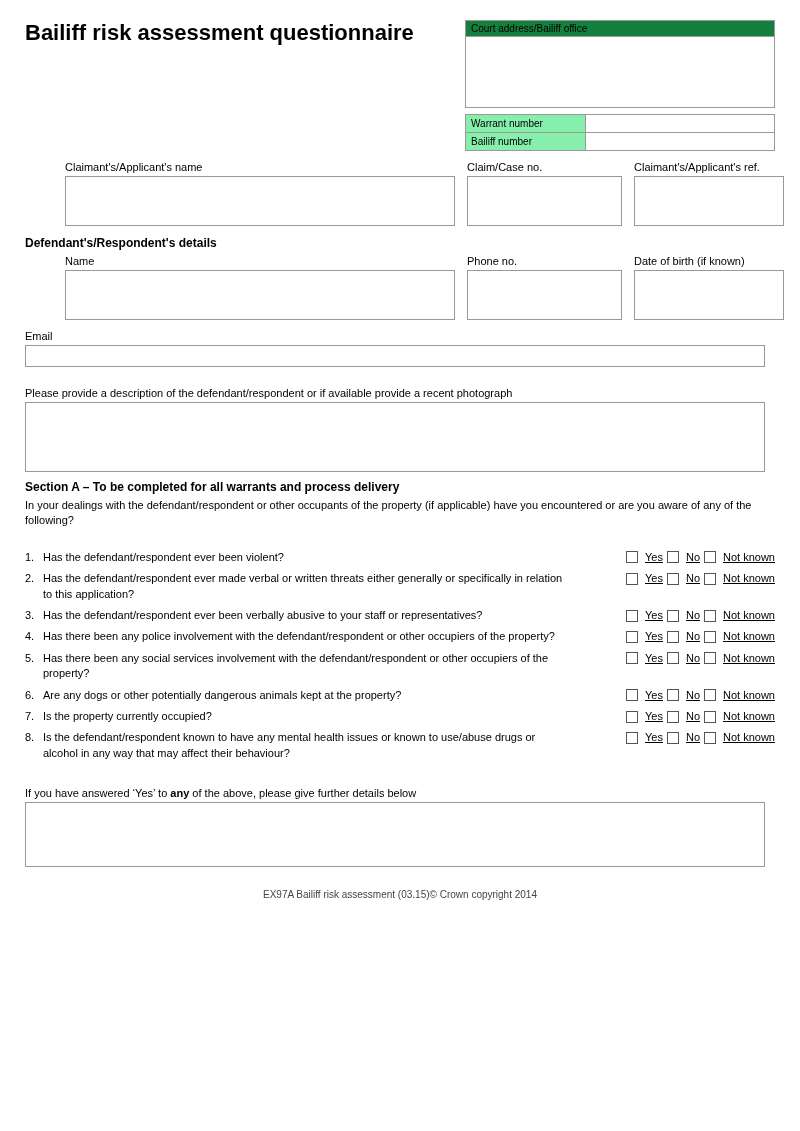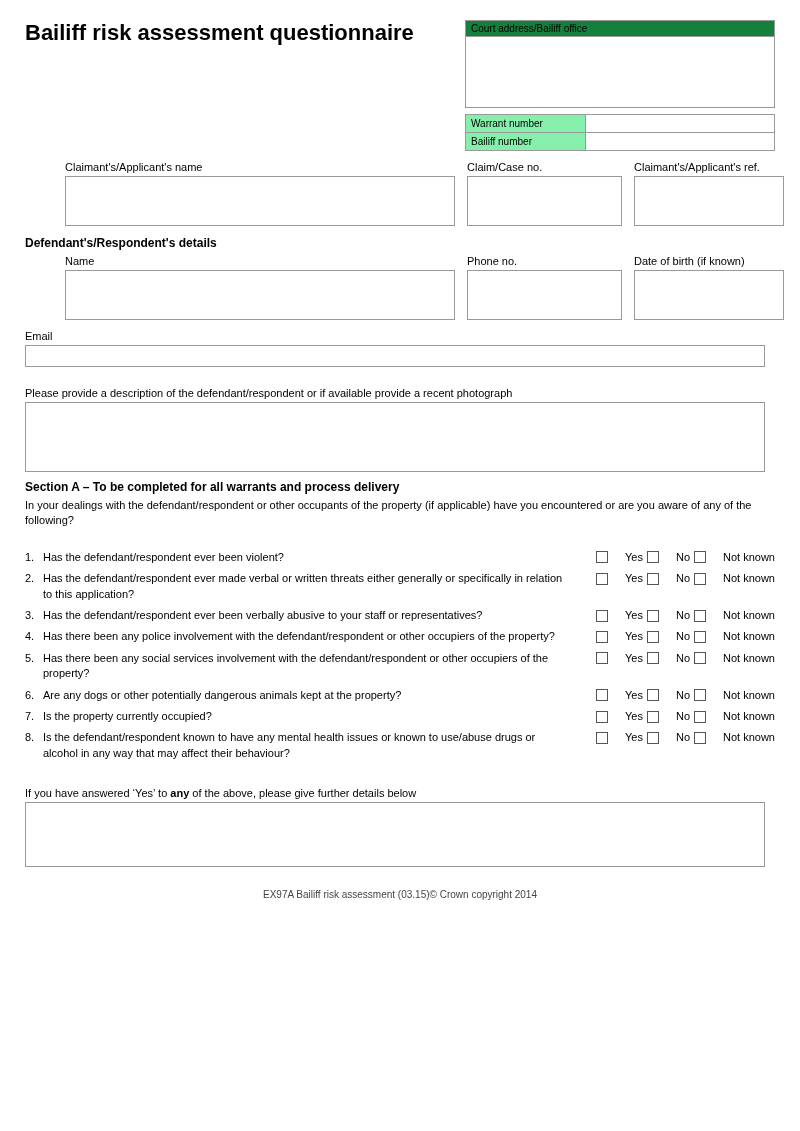--- a/index.html
+++ b/index.html
@@ -138,21 +138,22 @@
       display: flex;
       align-items: center;
       gap: 4px;
       white-space: nowrap;
       min-width: 200px;
       justify-content: flex-end;
     }
     .checkbox-group {
       display: flex;
       align-items: center;
-      gap: 17px;
+      gap: 7px;
+      text-decoration: underline;
     }
     .checkbox-box {
       width: 12px;
       height: 12px;
       border: 1px solid #555;
       display: inline-block;
       flex-shrink: 0;
     }
     .checkbox-label {
       font-size: 11px;

